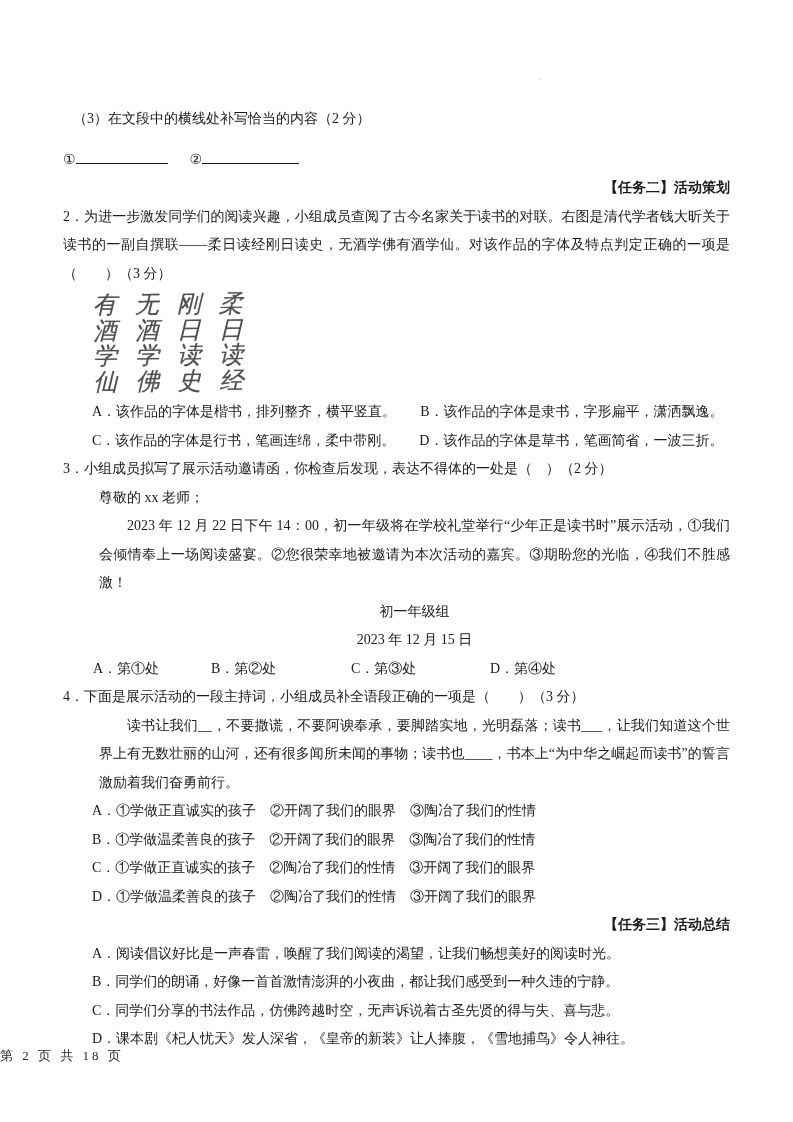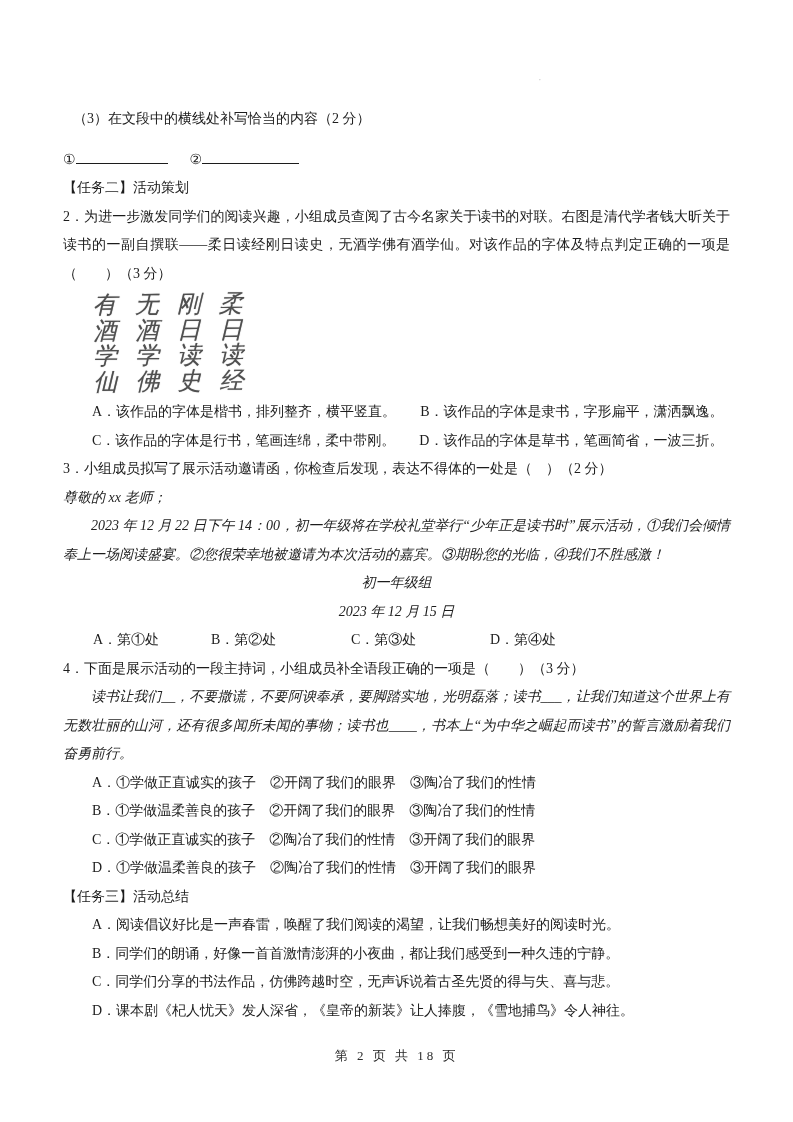--- a/index.html
+++ b/index.html
@@ -16,23 +16,23 @@
     position:absolute;
     left:63px;top:0;
     width:667px;
     padding-top:105px;
     line-height:28.5px;
   }
   p{margin:0;}
   .line{line-height:28.5px;}
   .just{text-align:justify;text-justify:inter-ideograph;}
   .prompt-sub{padding-left:10px;}
-  .heading{text-align:left;}
+  .heading{text-align:right;font-weight:bold;}
   .indent2{text-indent:2em;}
-  .kaiti{font-style:italic;}
+  .kaiti{margin-left:36px;}
   .right{text-align:center;}
   
   .blanks-line{margin-top:12px;}
   .blank{
     display:inline-block;
     height:1em;
     border-bottom:1.4px solid #1c1c1c;
     vertical-align:baseline;
   }
   .blank.b1{width:92px;margin-right:22px;}
@@ -59,21 +59,20 @@
   .opt-row{padding-left:30px;display:flex;}
   .opt-row .o1{width:118px;}
   .opt-row .o2{width:140px;}
   .opt-row .o3{width:139px;}
   
   .opt-stack{padding-left:29px;}
   
   .footer{
     position:absolute;
     left:0;top:1047px;width:793px;
-    text-align:center;
     font-size:13px;
     letter-spacing:3px;
     color:#2a2a2a;
   }
   
   .speck{
     position:absolute;left:538px;top:74px;
     color:#c9c9c9;font-size:11px;line-height:11px;
   }
 </style>

